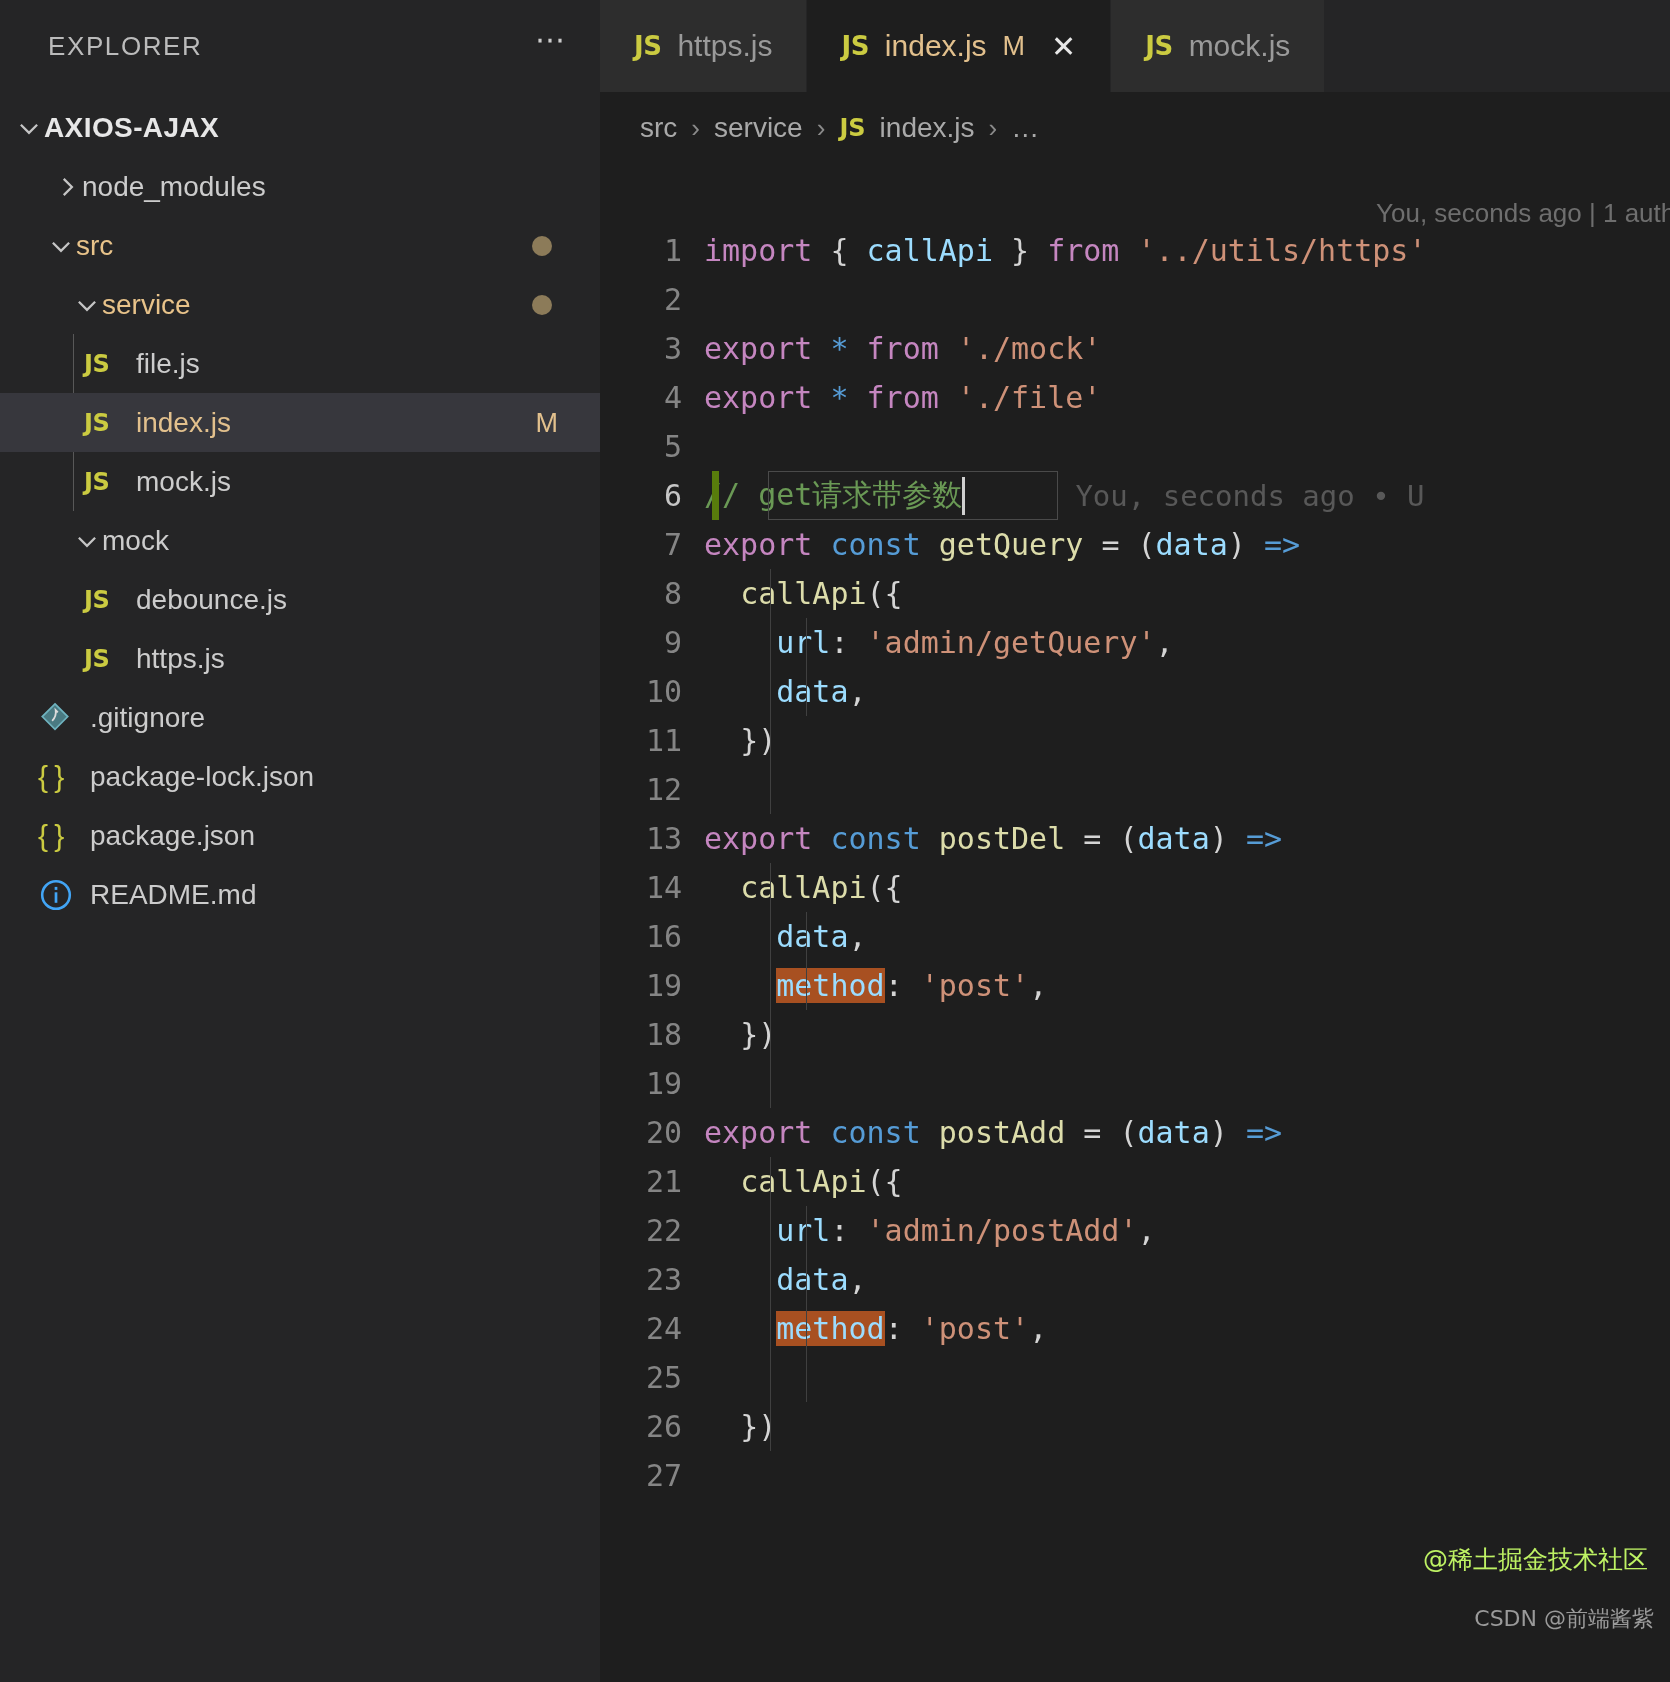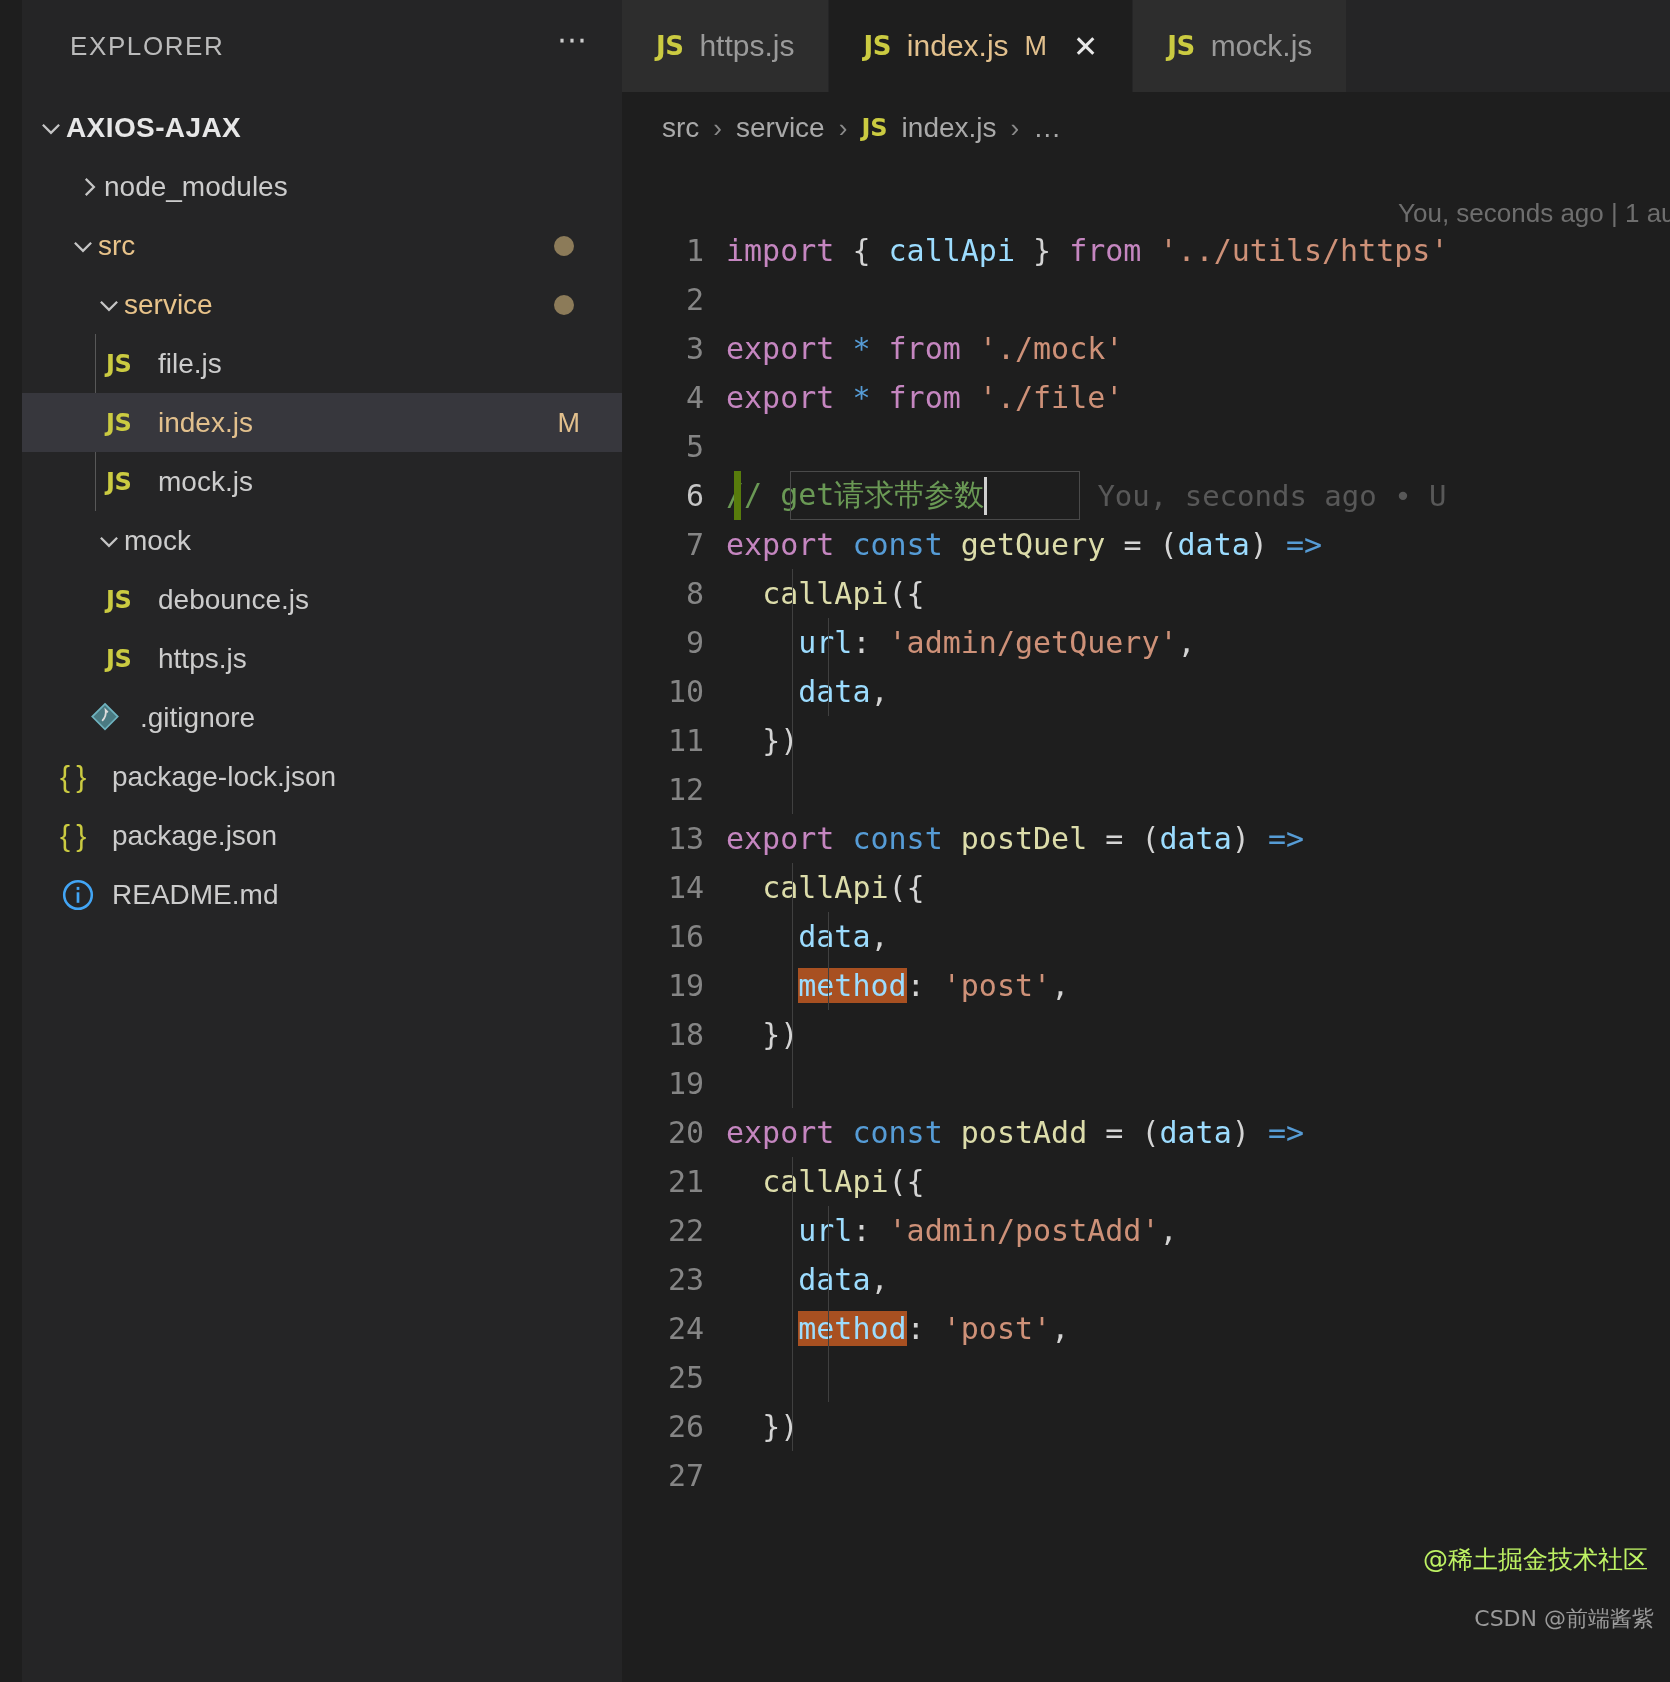--- a/index.html
+++ b/index.html
@@ -2,21 +2,21 @@
 <html><head>
 <meta charset="utf-8">
 <style>
   * { box-sizing: border-box; margin: 0; padding: 0; }
   html, body {
     width: 1670px; height: 1682px;
     background: #1e1e1e;
     font-family: "Liberation Sans", sans-serif;
     overflow: hidden;
   }
-  .app { display: flex; width: 1670px; height: 1682px; padding-left: 22px; }
+  .app { display: flex; width: 1670px; height: 1682px; }
 
   
   .sidebar {
     width: 600px; height: 100%;
     background: #252526;
     display: flex; flex-direction: column;
     flex: 0 0 600px;
     position: relative;
   }
   .sidebar-header {
@@ -240,21 +240,21 @@
       <div class="row" style="padding-left:84px;">
         <span class="jsicon">JS</span>
         <span class="label">debounce.js</span>
       </div>
 
       <div class="row" style="padding-left:84px;">
         <span class="jsicon">JS</span>
         <span class="label">https.js</span>
       </div>
 
-      <div class="row" style="padding-left:38px;margin-left:28px;">
+      <div class="row" style="padding-left:38px;">
         <span class="git-icon">
           <svg width="34" height="34" viewBox="0 0 24 24">
             <path d="M12 2 L21 11 L12 20 L3 11 Z" fill="#4a7a82" stroke="#6fb3bf" stroke-width="1.2"></path>
             <path d="M10 14 C12 12 13 10 12.5 6.5 L14 8" stroke="#dcdcdc" stroke-width="1.3" fill="none"></path>
           </svg>
         </span>
         <span class="label">.gitignore</span>
       </div>
 
       <div class="row" style="padding-left:38px;">

